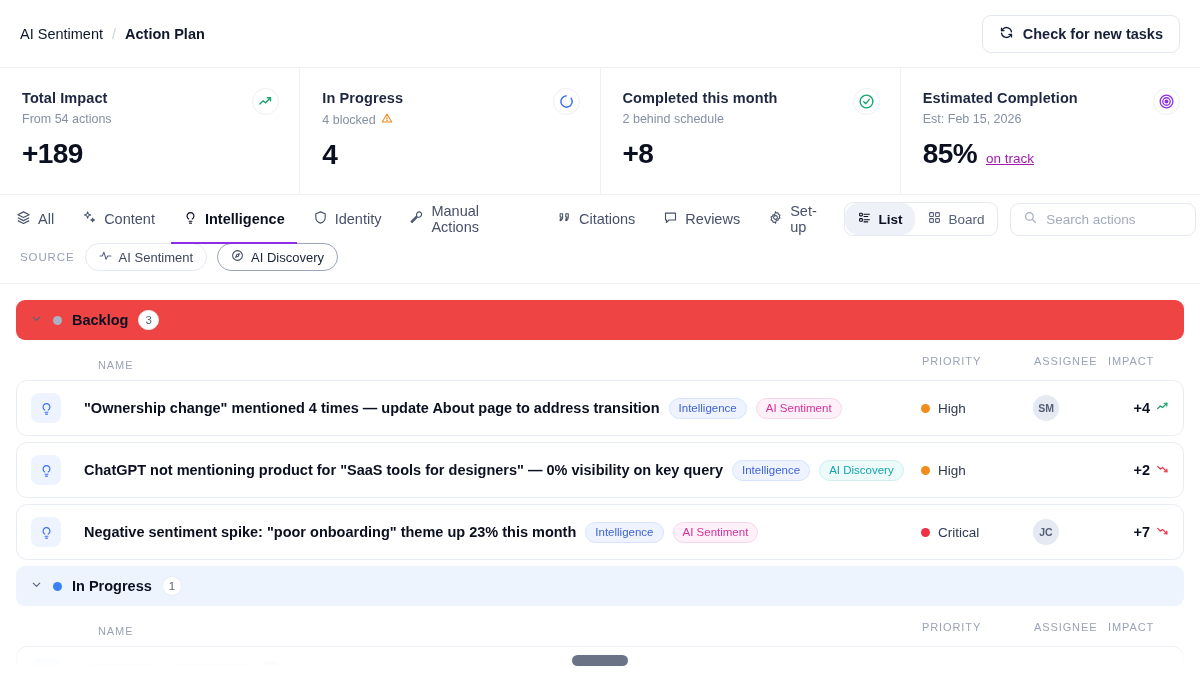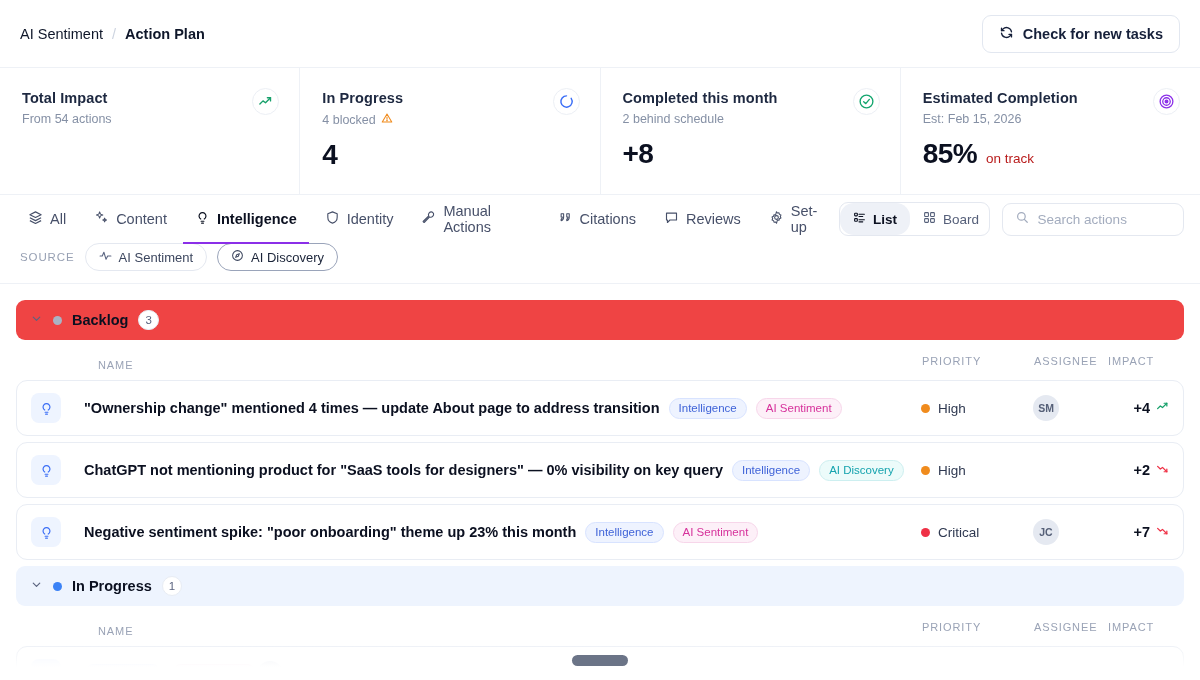--- a/index.html
+++ b/index.html
@@ -34,30 +34,30 @@
   .kpis { display: flex; border-bottom: 1px solid #eef1f6; height: 127px; }
   .kpi {
     flex: 1 1 0; padding: 22px 22px 0 22px;
     border-right: 1px solid #eef1f6; position: relative;
   }
   .kpi:last-child { border-right: none; }
   .kpi-title { font-size: 14.5px; font-weight: bold; color: #1d2840; letter-spacing: .1px; }
   .kpi-sub { margin-top: 6px; font-size: 12.5px; color: #8590a5; display: flex; align-items: center; gap: 5px; }
   .kpi-value { margin-top: 12px; font-size: 28px; font-weight: bold; letter-spacing: -.6px; color: #0b1020;
                display: flex; align-items: baseline; gap: 9px; }
-  .kpi-value-note { font-size: 13.5px; font-weight: normal; color: #b91c1c; letter-spacing: 0; }
+  .kpi-value-note { font-size: 13.5px; font-weight: normal; color: #a21caf; letter-spacing: 0; text-decoration: underline; }
   .kpi-ic {
     width: 27px; height: 27px; border-radius: 50%;
     border: 1px solid #eceff5; background: #fff;
     display: flex; align-items: center; justify-content: center;
     position: absolute; right: 20px; top: 20px;
   }
 
   
-  .tabsrow { display: flex; align-items: center; padding: 0 16px; height: 48px; }
+  .tabsrow { display: flex; align-items: center; padding: 0 4px; height: 48px; }
   .tabs { display: flex; align-items: center; gap: 4px; height: 100%; }
   .tab {
     display: flex; align-items: center; gap: 7px;
     padding: 0 12px; height: 100%;
     font-size: 14.5px; color: #475069; cursor: pointer;
     border-bottom: 2.5px solid transparent; position: relative; top: 1px;
   }
   .tab.active { color: #0b1020; font-weight: bold; border-bottom-color: #8b2fe8; }
   .tabs-spacer { flex: 1; }
   .seg {
@@ -183,20 +183,23 @@
   </div>
 </div>
 
 <div class="kpis">
 
   <div class="kpi">
     <div class="kpi-title">Total Impact</div>
     <div class="kpi-sub">
       <span>From 54 actions</span>
     </div>
+    <div class="kpi-value">
+      <span>+189</span>
+    </div>
     <div class="kpi-ic">
       <svg width="15" height="15" viewBox="0 0 24 24" fill="none" stroke="#16a06a" stroke-width="2.2" stroke-linecap="round" stroke-linejoin="round">
         <polyline points="3 16 8 11 12 14 20 6"></polyline>
           <polyline points="15 6 20 6 20 11"></polyline>
       </svg>
     </div>
   </div>
 
   <div class="kpi">
     <div class="kpi-title">In Progress</div>

